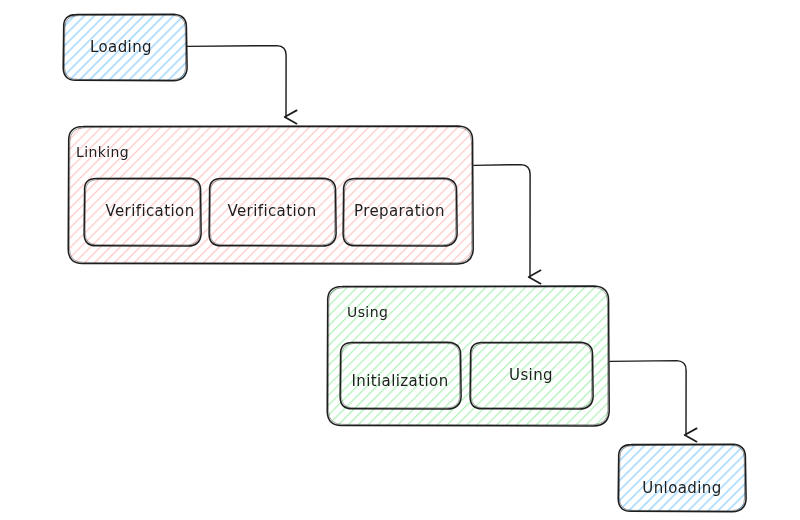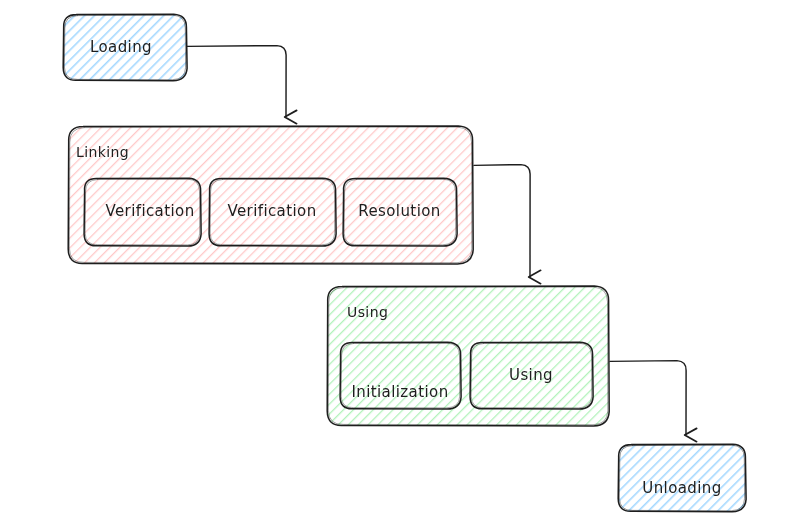--- a/index.html
+++ b/index.html
@@ -120,21 +120,21 @@
 </svg>
 
 <div class="node-label leaf-label" style="left:121px; top:47px;">Loading</div>
 
 <div class="node-label group-label" style="left:76px; top:144px;">Linking</div>
 
 <div class="node-label leaf-label" style="left:150px; top:211px;">Verification</div>
 
 <div class="node-label leaf-label" style="left:272px; top:211px;">Verification</div>
 
-<div class="node-label leaf-label" style="left:399.5px; top:211px;">Resolution</div>
+<div class="node-label leaf-label" style="left:399.5px; top:211px;">Preparation</div>
 
 <div class="node-label group-label" style="left:347px; top:304px;">Using</div>
 
-<div class="node-label leaf-label" style="left:400px; top:392px;">Initialization</div>
+<div class="node-label leaf-label" style="left:400px; top:381px;">Initialization</div>
 
 <div class="node-label leaf-label" style="left:531px; top:375px;">Using</div>
 
 <div class="node-label leaf-label" style="left:682px; top:488px;">Unloading</div>
 
 </body></html>

